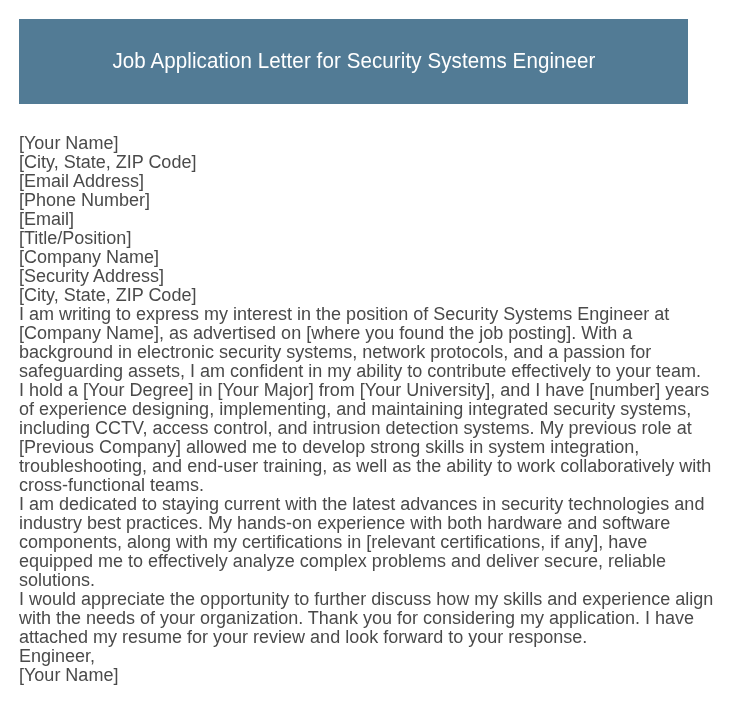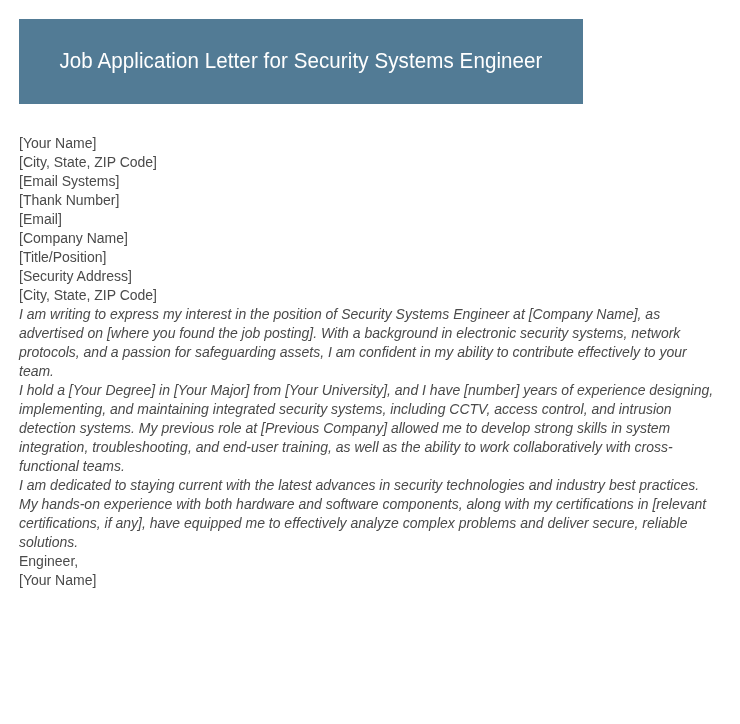--- a/index.html
+++ b/index.html
@@ -18,21 +18,21 @@
     position: relative;
     width: 740px;
     height: 724px;
     background: #ffffff;
   }
 
   #letter-header-banner {
     position: absolute;
     left: 19px;
     top: 19px;
-    width: 564px;
+    width: 669px;
     height: 85px;
     background: #527b95;
     display: flex;
     align-items: center;
     justify-content: center;
     box-sizing: border-box;
   }
 
   #letter-title {
     color: #ffffff;
@@ -44,67 +44,67 @@
     font-family: "Liberation Sans Narrow", "Liberation Sans", sans-serif;
     transform: scaleX(0.955);
   }
 
   #letter-body {
     position: absolute;
     left: 19px;
     top: 134px;
     width: 701px;
     color: #4a4a4a;
-    font-size: 14px;
+    font-size: 18px;
     line-height: 19px;
     font-family: "Liberation Sans", sans-serif;
     text-align: left;
   }
 
   .letter-line {
     margin: 0;
     padding: 0;
     white-space: pre-wrap;
   }
 
   .letter-paragraph {
     margin: 0;
     padding: 0;
-    font-style: italic;
   }
 </style>
 </head>
 <body>
 
 <div id="doc-page">
 
   <div id="letter-header-banner">
     <div id="letter-title">Job Application Letter for Security Systems Engineer</div>
   </div>
 
   <div id="letter-body">
 
     <div>
       <div class="letter-line">[Your Name]</div>
       <div class="letter-line">[City, State, ZIP Code]</div>
-      <div class="letter-line">[Email Systems]</div>
-      <div class="letter-line">[Thank Number]</div>
+      <div class="letter-line">[Email Address]</div>
+      <div class="letter-line">[Phone Number]</div>
     </div>
 
     <div class="letter-line">[Email]</div>
 
     <div>
+      <div class="letter-line">[Title/Position]</div>
       <div class="letter-line">[Company Name]</div>
-      <div class="letter-line">[Title/Position]</div>
       <div class="letter-line">[Security Address]</div>
       <div class="letter-line">[City, State, ZIP Code]</div>
     </div>
 
 
     <div class="letter-paragraph">I am writing to express my interest in the position of Security Systems Engineer at [Company Name], as advertised on [where you found the job posting]. With a background in electronic security systems, network protocols, and a passion for safeguarding assets, I am confident in my ability to contribute effectively to your team.</div>
     <div class="letter-paragraph">I hold a [Your Degree] in [Your Major] from [Your University], and I have [number] years of experience designing, implementing, and maintaining integrated security systems, including CCTV, access control, and intrusion detection systems. My previous role at [Previous Company] allowed me to develop strong skills in system integration, troubleshooting, and end-user training, as well as the ability to work collaboratively with cross-functional teams.</div>
     <div class="letter-paragraph">I am dedicated to staying current with the latest advances in security technologies and industry best practices. My hands-on experience with both hardware and software components, along with my certifications in [relevant certifications, if any], have equipped me to effectively analyze complex problems and deliver secure, reliable solutions.</div>
+    <div class="letter-paragraph">I would appreciate the opportunity to further discuss how my skills and experience align with the needs of your organization. Thank you for considering my application. I have attached my resume for your review and look forward to your response.</div>
 
     <div class="letter-line">Engineer,</div>
     <div class="letter-line">[Your Name]</div>
 
   </div>
 </div>
 
 </body></html>

